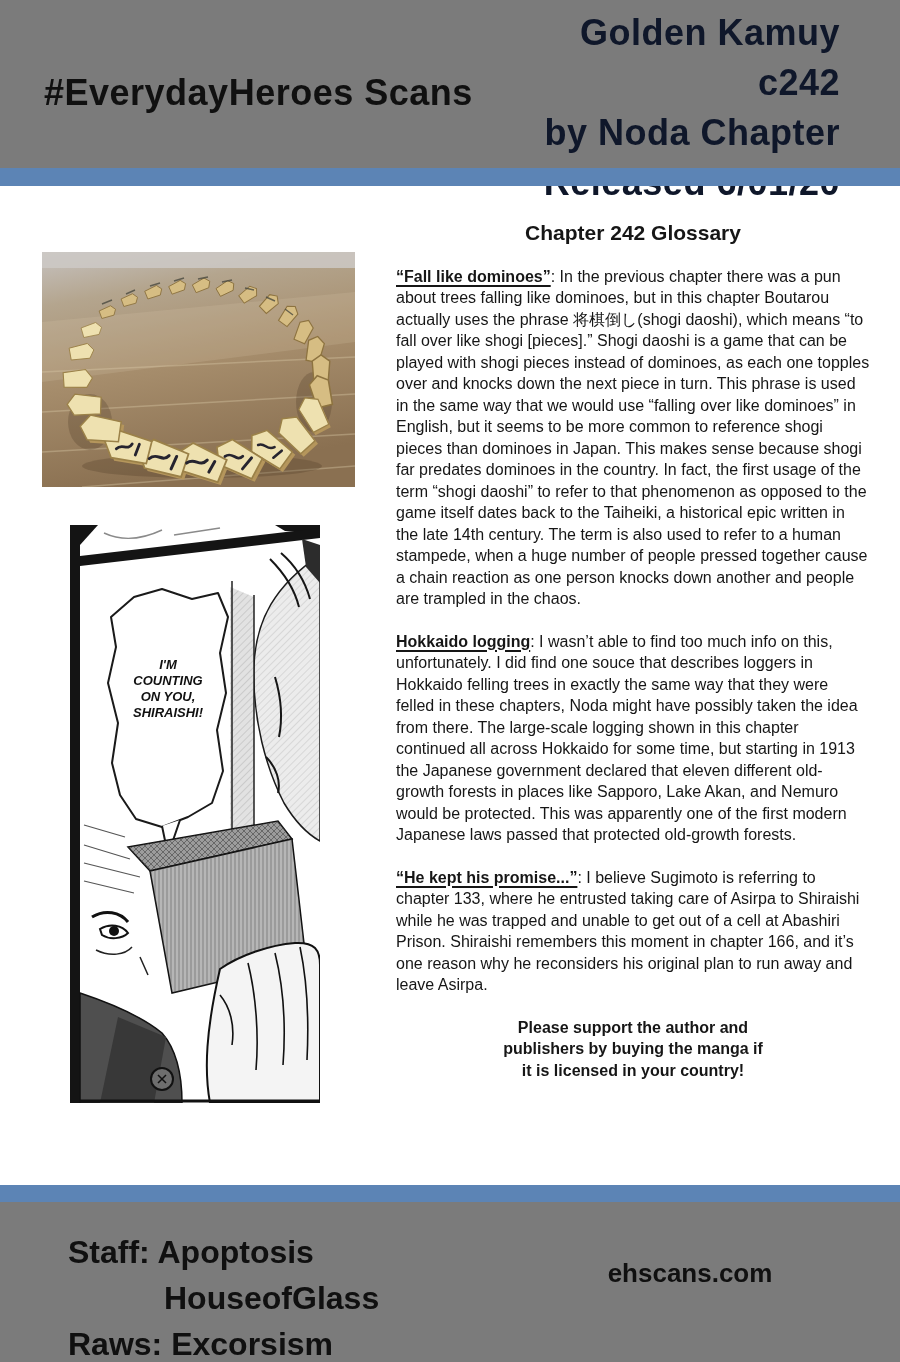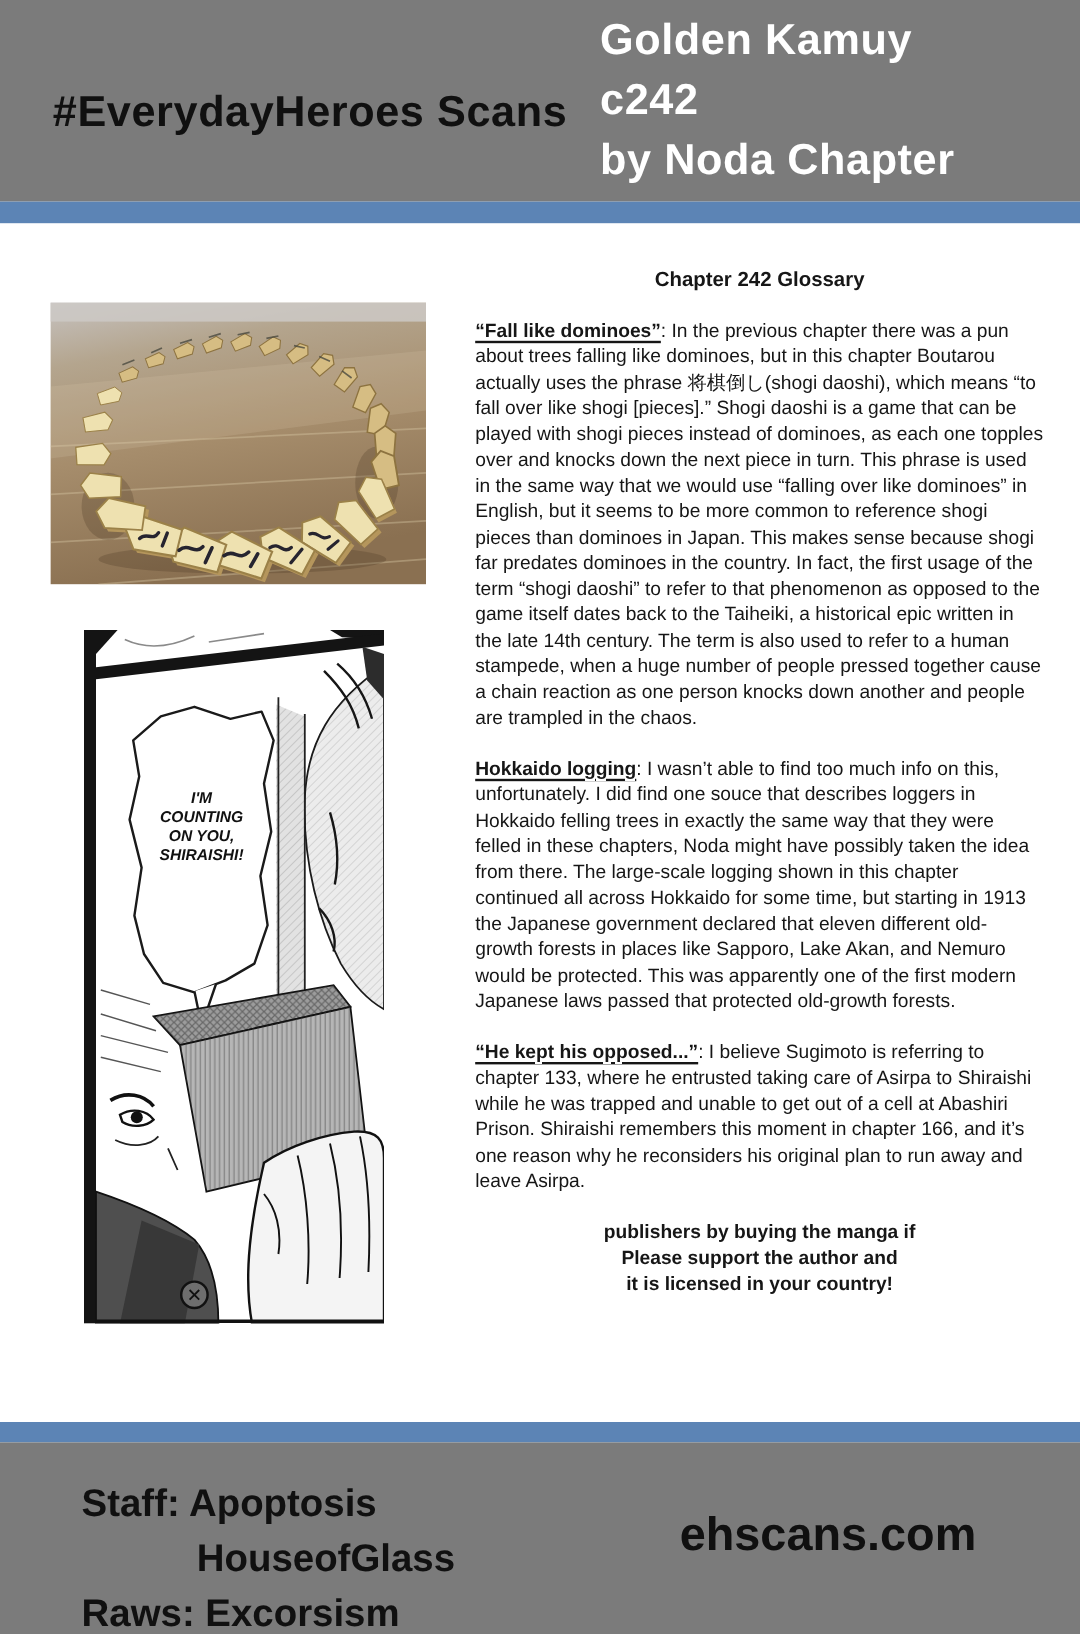--- a/index.html
+++ b/index.html
@@ -10,39 +10,39 @@
   }
   
   .band-top{position:absolute;left:0;top:0;width:900px;height:168px;background:#7b7b7b;}
   .blue-bar{position:absolute;left:0;width:900px;background:#5c84b5;}
   .blue-top{top:168px;height:18px;}
   .blue-bottom{top:1185px;height:17px;}
   .band-bottom{position:absolute;left:0;top:1202px;width:900px;height:160px;background:#7b7b7b;}
 
   
   .group-name{position:absolute;left:44px;top:72px;font-size:36px;font-weight:700;color:#101010;letter-spacing:.5px;}
-  .release-info{position:absolute;left:500px;top:8px;width:340px;text-align:left;font-size:36px;font-weight:600;color:#ffffff;line-height:50px;letter-spacing:.5px;}
+  .release-info{position:absolute;left:500px;top:8px;width:340px;text-align:right;font-size:36px;font-weight:600;color:#0f172a;line-height:50px;letter-spacing:.5px;}
 
   
   .glossary{position:absolute;left:396px;top:222px;width:474px;font-size:16px;line-height:21.5px;}
-  .glossary-title{text-align:center;font-size:17px;margin:0 0 22px 0;font-weight:600;}
+  .glossary-title{text-align:center;font-size:21px;margin:0 0 22px 0;font-weight:600;}
   .glossary p{margin:0 0 21px 0;}
   .glossary .h{font-weight:bold;text-decoration:underline;text-decoration-thickness:1.5px;text-underline-offset:3px;}
   .glossary .i{}
   .support{margin-top:21px;text-align:center;font-weight:bold;}
 
   
   .shogi-photo{position:absolute;left:42px;top:252px;width:313px;height:235px;}
   .manga-panel{position:absolute;left:70px;top:525px;width:250px;height:578px;}
   figure{margin:0;padding:0;}
 
   
   .staff-block{position:absolute;left:68px;top:1229px;font-size:32px;font-weight:600;color:#101010;line-height:46px;}
   .staff-indent{padding-left:96px;}
-  .site-url{position:absolute;left:555px;top:1258px;width:270px;text-align:center;font-size:39px;font-weight:600;color:#101010;}
+  .site-url{position:absolute;left:555px;top:1258px;width:270px;text-align:center;font-size:26px;font-weight:600;color:#101010;}
 </style>
 </head>
 <body>
 
 <div class="page">
 
   <header class="band-top">
     <div class="group-name">#EverydayHeroes Scans</div>
     <div class="release-info">
       <div>Golden Kamuy c242</div>
@@ -213,24 +213,24 @@
         <path d="M178,438 C186,470 189,510 186,545 M205,428 C213,460 216,500 213,540 M230,422 C237,455 239,495 237,535 M150,470 C160,482 165,500 162,520" stroke="#111" stroke-width="1.6" fill="none"></path>
       </g>
       <path d="M10,576 L250,576" stroke="#111" stroke-width="3"></path>
     </svg>
   </figure>
 
   <section class="glossary">
     <h2 class="glossary-title">Chapter 242 Glossary</h2>
     <p><span class="h">“Fall like dominoes”</span><span>:  In the previous chapter there was a pun about trees falling like dominoes, but in this chapter Boutarou actually uses the phrase 将棋倒し(</span><span class="i">shogi daoshi</span><span>), which means “to fall over like shogi [pieces].”  </span><span class="i">Shogi daoshi</span><span> is a game that can be played with shogi pieces instead of dominoes, as each one topples over and knocks down the next piece in turn.  This phrase is used in the same way that we would use “falling over like dominoes” in English, but it seems to be more common to reference shogi pieces than dominoes in Japan.  This makes sense because shogi far predates dominoes in the country.  In fact, the first usage of the term “</span><span class="i">shogi daoshi</span><span>” to refer to that phenomenon as opposed to the game itself dates back to the </span><span class="i">Taiheiki</span><span>, a historical epic written in the late 14th century.  The term is also used to refer to a human stampede, when a huge number of people pressed together cause a chain reaction as one person knocks down another and people are trampled in the chaos.</span></p>
     <p><span class="h">Hokkaido logging</span><span>: I wasn’t able to find too much info on this, unfortunately.  I did find one souce that describes loggers in Hokkaido felling trees in exactly the same way that they were felled in these chapters, Noda might have possibly taken the idea from there.  The large-scale logging shown in this chapter continued all across Hokkaido for some time, but starting in 1913 the Japanese government declared that eleven different old-growth forests in places like Sapporo, Lake Akan, and Nemuro would be protected.  This was apparently one of the first modern Japanese laws passed that protected old-growth forests.</span></p>
-    <p><span class="h">“He kept his opposed...”</span><span>:  I believe Sugimoto is referring to chapter 133, where he entrusted taking care of Asirpa to Shiraishi while he was trapped and unable to get out of a cell at Abashiri Prison.  Shiraishi remembers this moment in chapter 166, and it’s one reason why he reconsiders his original plan to run away and leave Asirpa.</span></p>
+    <p><span class="h">“He kept his promise...”</span><span>:  I believe Sugimoto is referring to chapter 133, where he entrusted taking care of Asirpa to Shiraishi while he was trapped and unable to get out of a cell at Abashiri Prison.  Shiraishi remembers this moment in chapter 166, and it’s one reason why he reconsiders his original plan to run away and leave Asirpa.</span></p>
     <div class="support">
+      <div>Please support the author and</div>
       <div>publishers by buying the manga if</div>
-      <div>Please support the author and</div>
       <div>it is licensed in your country!</div>
     </div>
   </section>
 
   <div class="blue-bar blue-bottom"></div>
 
   <footer class="band-bottom"></footer>
   <div class="staff-block">
     <div>Staff: Apoptosis</div>
     <div class="staff-indent">HouseofGlass</div>

